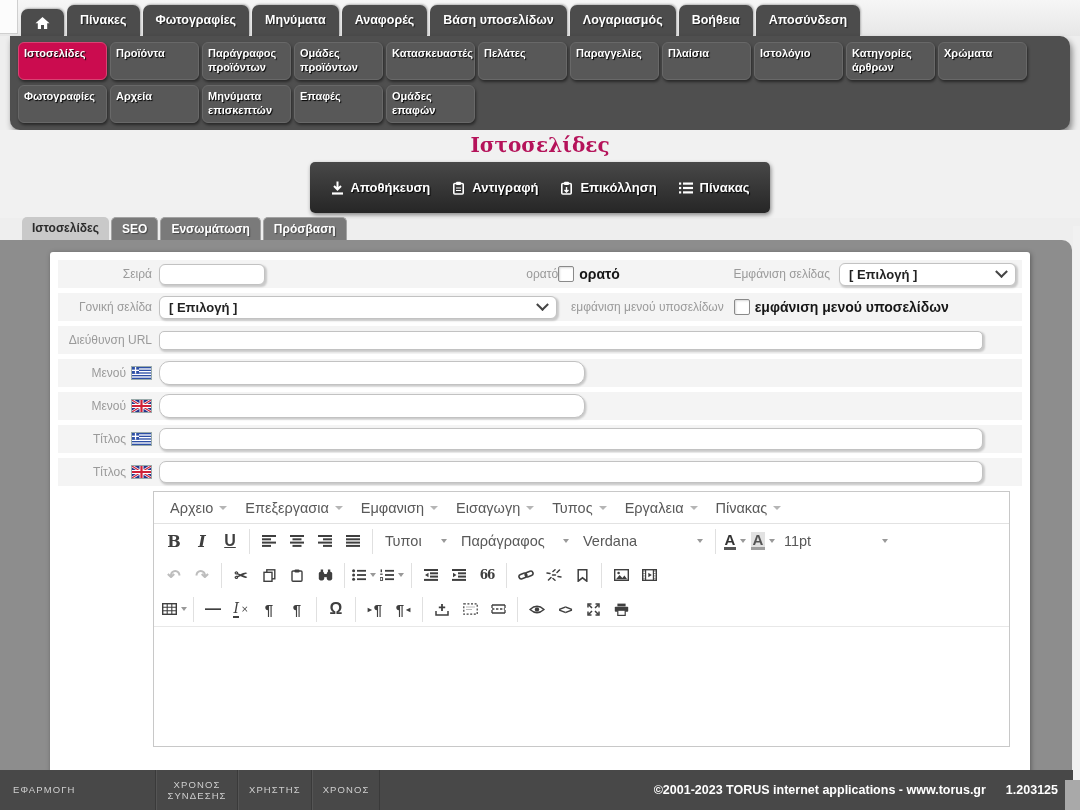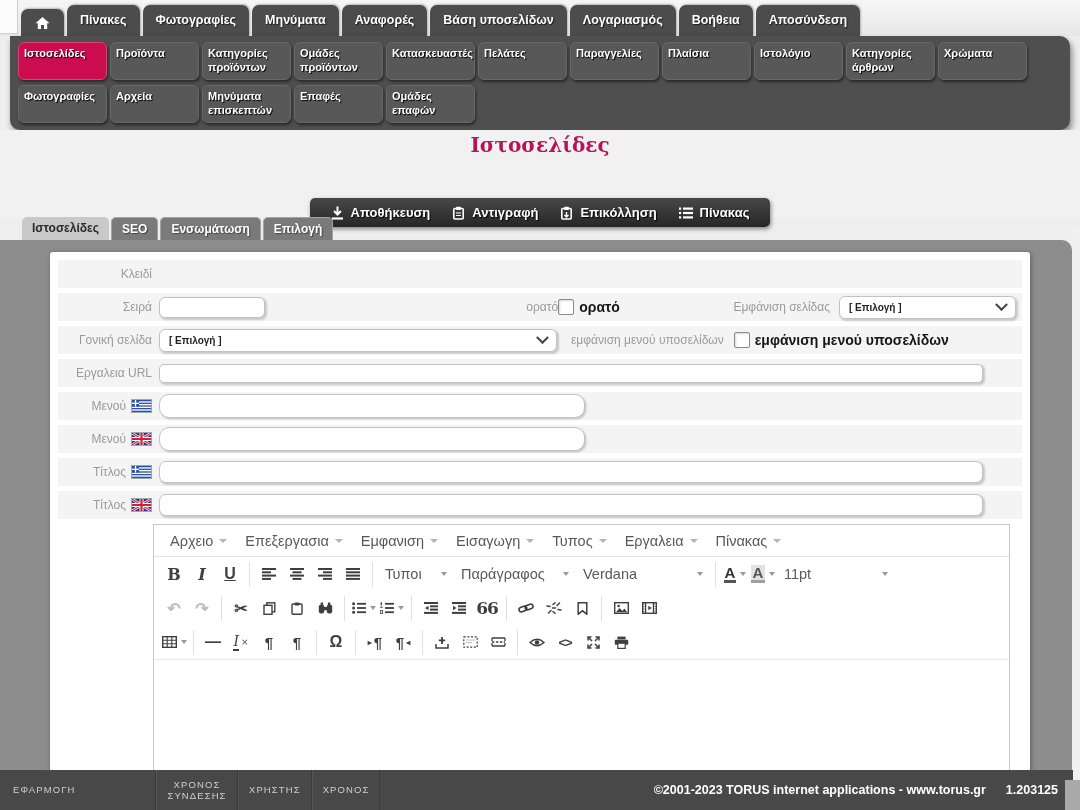--- a/index.html
+++ b/index.html
@@ -16,21 +16,21 @@
   
   .module-panel{position:absolute;top:36px;left:10px;width:1060px;height:94px;background:#4f4f4f;border-radius:0 10px 10px 10px;box-shadow:2px 4px 6px rgba(0,0,0,.45);box-sizing:border-box;padding:6px 0 0 8px;}
   .prow{display:flex;gap:3px;margin-bottom:5px;}
   .mbtn{width:89px;height:38px;box-sizing:border-box;background:#585858;border:1px solid #686868;border-radius:6px;color:#fff;font-size:11px;font-weight:bold;padding:3px 5px;text-shadow:1px 1px 1px #000;box-shadow:1px 2px 3px rgba(0,0,0,.5);line-height:1.3;cursor:pointer;overflow:hidden;text-align:left;}
   .mbtn.active{background:#cb0c4f;border-color:#d94373;}
 
   
   .content-band{position:absolute;top:130px;left:0;right:0;height:88px;background:#f1f1f1;text-align:center;}
   .page-title{margin-top:3px;font-family:"DejaVu Serif","Liberation Serif",serif;font-weight:bold;font-size:20px;color:#b5135a;}
   .actionbar-wrap{display:flex;justify-content:center;margin-top:5px;}
-  .actionbar{display:inline-flex;align-items:center;height:29px;background:linear-gradient(#484848,#262626);border-radius:5px;padding:0 10px;box-shadow:1px 2px 4px rgba(0,0,0,.45);margin-top:36px;}
+  .actionbar{display:inline-flex;align-items:center;height:29px;background:linear-gradient(#484848,#262626);border-radius:5px;padding:11px 10px;box-shadow:1px 2px 4px rgba(0,0,0,.45);}
   .abtn{display:flex;align-items:center;gap:7px;color:#fff;font-weight:bold;font-size:13px;padding:0 11px;text-shadow:1px 1px 1px #000;cursor:pointer;white-space:nowrap;}
 
   
   .subtabs{position:absolute;top:219px;left:22px;display:flex;gap:2px;align-items:flex-end;height:21px;}
   .stab{box-sizing:border-box;font-size:12px;font-weight:bold;border-radius:5px 5px 0 0;padding:4px 10px 4px;cursor:pointer;white-space:nowrap;}
   .stab.active{background:#c9c9c9;color:#2b2b2b;padding-bottom:5px;}
   .stab.inactive{background:#7a7a7a;color:#fff;border:1px solid #a3a3a3;border-bottom:none;text-shadow:1px 1px 1px rgba(0,0,0,.45);}
 
   
   .graysec{position:absolute;top:240px;left:0;width:1072px;height:540px;background:#8d8d8d;border-radius:0 10px 0 0;}
@@ -42,21 +42,21 @@
   .boldlab{font-size:14px;font-weight:bold;color:#161616;margin-left:5px;white-space:nowrap;}
   .sp1{flex:2.3;}.sp2{flex:1;}.spf{flex:1;}
 
   .tin{background:#fff;border:1px solid #c2c2c2;box-shadow:1.5px 1.5px 2px rgba(0,0,0,.18);box-sizing:border-box;font-size:13px;padding:0 6px;color:#222;outline:none;}
   .in-small{width:106px;height:21px;border-radius:6px;}
   .in-url{width:824px;height:19px;border-radius:5px;}
   .in-menu{width:426px;height:24px;border-radius:10px;}
   .in-title{width:824px;height:22px;border-radius:7px;}
 
   .sel{display:flex;align-items:center;justify-content:space-between;background:#fff;border:1px solid #c2c2c2;border-radius:6px;height:23px;box-shadow:1.5px 1.5px 2px rgba(0,0,0,.18);box-sizing:border-box;padding:0 9px;cursor:pointer;}
-  .selval{font-size:10px;font-weight:bold;color:#222;white-space:nowrap;}
+  .selval{font-size:13px;font-weight:bold;color:#222;white-space:nowrap;}
   .chev{width:7px;height:7px;border-right:2px solid #444;border-bottom:2px solid #444;transform:rotate(45deg) translate(-2px,-2px);flex:none;}
   .sel-parent{width:398px;}
   .sel-display{width:177px;}
 
   .cb{width:14px;height:14px;flex:none;background:#fff;border:1px solid #8a8a8a;border-radius:2px;box-shadow:inset 1px 1px 2px rgba(0,0,0,.15);cursor:pointer;}
 
   .flag{display:block;flex:none;border:1px solid #9aa;box-sizing:content-box;}
 
   
   .editor{margin-left:95px;margin-top:3px;width:857px;border:1px solid #c8c8c8;background:#fff;box-sizing:border-box;}
@@ -67,21 +67,21 @@
   .sep{width:1px;height:25px;background:#e0e0e0;margin:0 5px;flex:none;}
   .tbtn{min-width:28px;height:27px;display:flex;align-items:center;justify-content:center;color:#3f3f3f;border-radius:3px;cursor:pointer;gap:2px;}
   .tbtn.glyph{font-size:16px;font-weight:bold;}
   .tbtn.dis{color:#bdbdbd;}
   .bcaret{width:0;height:0;border-left:3.5px solid transparent;border-right:3.5px solid transparent;border-top:4px solid #999;margin-left:2px;}
   .ddl{display:flex;align-items:center;justify-content:space-between;font-size:14.5px;color:#595959;padding:0 7px;cursor:pointer;white-space:nowrap;}
   .ddl .bcaret{margin-left:8px;}
   .w-typoi{width:62px;}.w-block{width:108px;}.w-font{width:120px;}.w-size{width:104px;text-align:right;}
   .fc-a{font-size:15px;font-weight:bold;color:#333;border-bottom:3px solid #555;line-height:1;padding:0 1px;}
   .bc-a{font-size:15px;font-weight:bold;color:#555;background:#e2e2e2;border-bottom:3px solid #9e9e9e;line-height:1;padding:0 2px;}
-  .quote66{font-family:"DejaVu Serif",serif;font-weight:bold;font-size:17px;letter-spacing:-1px;}
+  .quote66{font-family:"DejaVu Serif",serif;font-weight:bold;font-size:12px;letter-spacing:-1px;}
   .clearfmt{font-family:"DejaVu Serif",serif;font-style:italic;font-size:14px;}
   .clearfmt sub{font-size:9px;font-style:normal;}
   .pilcrow{font-size:15px;font-weight:bold;}
   .dirmark{font-size:8px;}
   .codeic{font-size:13px;font-weight:bold;letter-spacing:-1px;}
   .edit-area{height:119px;background:#fff;border-top:1px solid #e8e8e8;}
 
   
   .statusbar{position:absolute;bottom:0;left:0;right:0;height:40px;background:#484848;display:flex;align-items:stretch;color:#cfcfcf;z-index:5;}
   .scell{display:flex;align-items:center;justify-content:center;font-size:9.5px;letter-spacing:1.1px;border-right:1px solid #3a3a3a;border-left:1px solid #555;text-align:center;padding:0 10px;line-height:1.2;white-space:normal;}
@@ -116,21 +116,21 @@
       <div class="ttab">Λογαριασμός</div>
       <div class="ttab">Βοήθεια</div>
       <div class="ttab">Αποσύνδεση</div>
     </div>
   </div>
 
   <div class="module-panel">
     <div class="prow">
       <div class="mbtn active">Ιστοσελίδες</div>
       <div class="mbtn">Προϊόντα</div>
-      <div class="mbtn">Κατηγορίες προϊόντων</div>
+      <div class="mbtn">Παράγραφος προϊόντων</div>
       <div class="mbtn">Ομάδες προϊόντων</div>
       <div class="mbtn">Κατασκευαστές</div>
       <div class="mbtn">Πελάτες</div>
       <div class="mbtn">Παραγγελίες</div>
       <div class="mbtn">Πλαίσια</div>
       <div class="mbtn">Ιστολόγιο</div>
       <div class="mbtn">Κατηγορίες άρθρων</div>
       <div class="mbtn">Χρώματα</div>
     </div>
     <div class="prow">
@@ -183,31 +183,26 @@
           <span>Πίνακας</span>
         </div>
       </div>
     </div>
   </div>
 
   <div class="subtabs">
     <div class="stab active">Ιστοσελίδες</div>
     <div class="stab inactive">SEO</div>
     <div class="stab inactive">Ενσωμάτωση</div>
-    <div class="stab inactive">Επιλογή</div>
+    <div class="stab inactive">Πρόσβαση</div>
   </div>
 
   <div class="graysec">
     <div class="white-panel">
 
-      <div class="frow">
-        <div class="flabel">
-            <span>Κλειδί</span>
-          </div>
-      </div>
 
       <div class="frow">
         <div class="flabel">
             <span>Σειρά</span>
           </div>
         <input class="tin in-small" value="" style="">
         <div class="sp1"></div>
         <span class="hint">ορατό</span>
         <div class="cb"></div>
         <span class="boldlab">ορατό</span>
@@ -228,21 +223,21 @@
           <span class="chev"></span>
         </div>
         <span class="hint" style="margin-left:14px;">εμφάνιση μενού υποσελίδων</span>
         <div class="cb" style="margin-left:10px;"></div>
         <span class="boldlab">εμφάνιση μενού υποσελίδων</span>
         <div class="spf"></div>
       </div>
 
       <div class="frow">
         <div class="flabel">
-            <span>Εργαλεια URL</span>
+            <span>Διεύθυνση URL</span>
           </div>
         <input class="tin in-url" value="" style="">
       </div>
 
       <div class="frow">
         <div class="flabel">
           <span>Μενού</span>
           <svg class="flag" width="19" height="12" viewBox="0 0 19 12">
               <rect width="19" height="12" fill="#2d4fa6"></rect>
               <rect y="1.33" width="19" height="1.33" fill="#fff"></rect>

